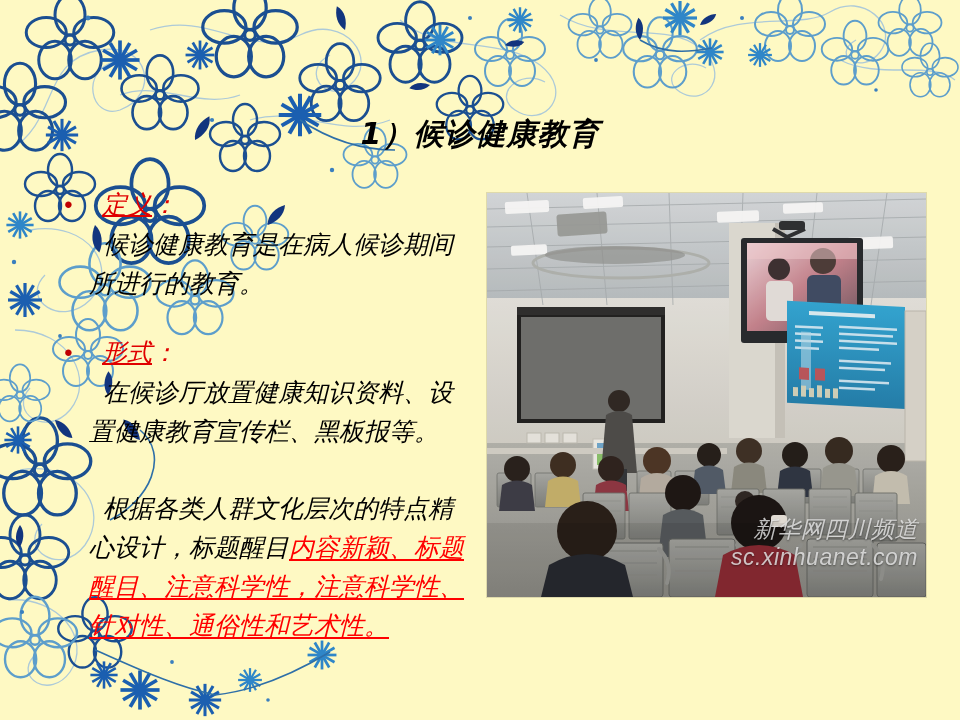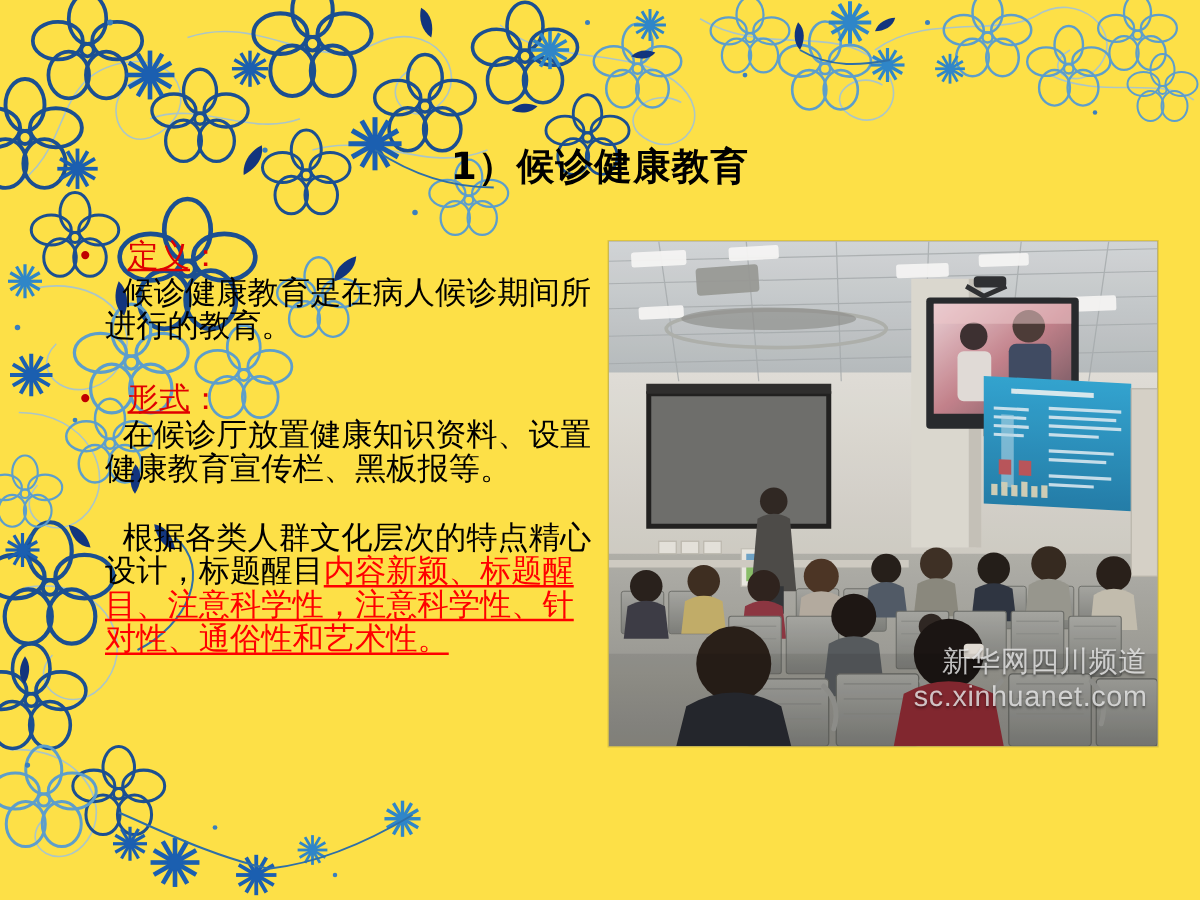--- a/index.html
+++ b/index.html
@@ -5,22 +5,23 @@
   html, body {
     margin: 0;
     padding: 0;
     background: #ffffff;
   }
   #slide {
     position: relative;
     width: 960px;
     height: 720px;
     overflow: hidden;
-    background: #fde047;
+    background: #fef9c3;
     font-family: "Liberation Sans", "DejaVu Sans", sans-serif;
+    font-style: italic;
   }
 
   
   .deco-layer {
     position: absolute;
     inset: 0;
     pointer-events: none;
   }
   .deco-layer svg { display: block; }
 
@@ -72,23 +73,23 @@
     padding-left: 16px;
     text-align: right;
   }
   .bullet-head .u {
     text-decoration: underline;
     text-underline-offset: 2px;
   }
 
   .para {
     font-size: 25px;
-    line-height: 27px;
+    line-height: 39px;
     color: #000000;
-    margin: 0;
+    margin: 5px;
     padding-left: 22px;
     font-family: "DejaVu Sans", "Liberation Sans", sans-serif;
     word-break: break-all;
   }
   .para.indent { text-indent: 14px; }
 
   .gap-a { height: 30px; }
   .gap-b { height: 28px; }
 
   .red-u {

